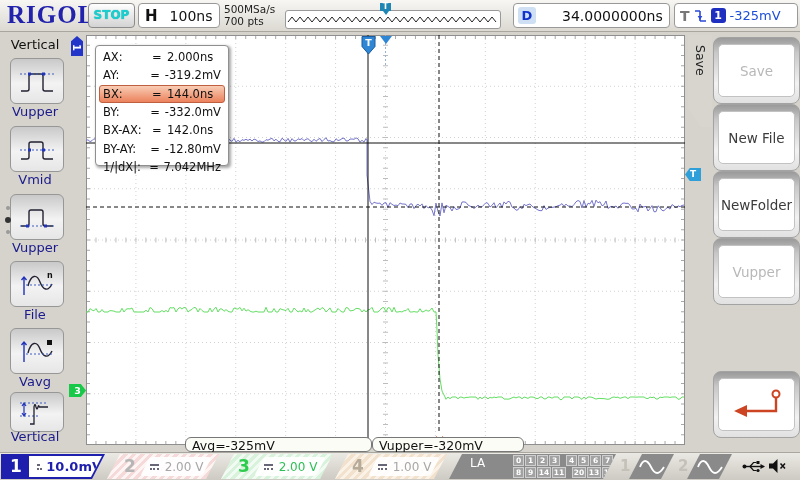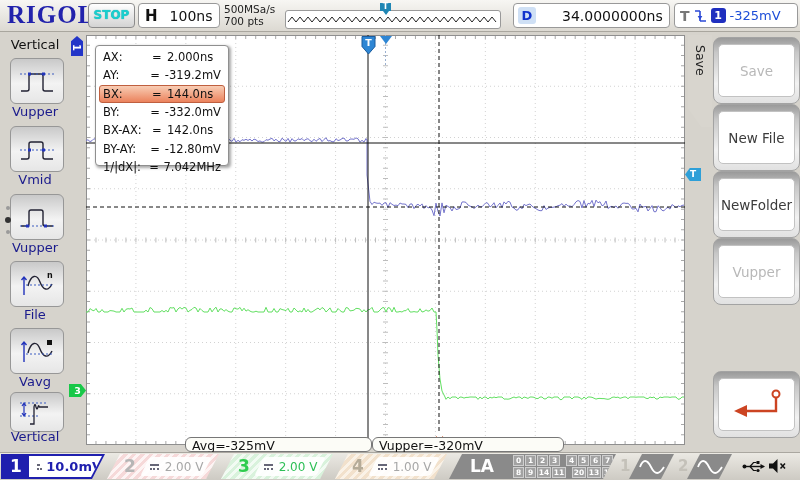--- a/index.html
+++ b/index.html
@@ -61,21 +61,21 @@
            clip-path:polygon(50% 0,100% 26%,100% 100%,0 100%,0 26%)}
   .ch1flag span{position:absolute;left:2px;top:6px;color:#fff;font-size:10px;font-weight:bold;
            transform:rotate(90deg)}
   .ch3gnd{position:absolute;left:69px;top:384px;width:17px;height:13px;background:#18c848;color:#fff;
           font-size:9.5px;font-weight:bold;text-align:center;line-height:13px;
           clip-path:polygon(0 0,70% 0,100% 50%,70% 100%,0 100%)}
   .bhandle{position:absolute;left:432px;top:429px}
   .mlabel{position:absolute;top:437px;height:15px;background:#fcfcf7;border:1px solid #777;border-radius:6px;
           font-size:12.5px;line-height:15px;padding-left:6px;box-sizing:border-box;color:#111}
   .m1{left:185px;width:187px}
-  .m2{left:372px;width:192px}
+  .m2{left:372px;width:152px}
   
   .rtab{position:absolute;left:688px;top:35px;width:24px;height:92px;background:#d8d5ce;
         clip-path:polygon(0 0,100% 0,100% 100%,55% 100%,0 80%)}
   .rtab span{position:absolute;left:5px;top:10px;writing-mode:vertical-rl;font-size:12.5px;color:#222}
   .rbtn{position:absolute;left:713px;width:85px;height:65px;border:1px solid #a3a3a3;border-radius:8px;
         background:linear-gradient(180deg,#9a9a9a,#c7c7c7 22%,#f2f2f2 70%,#e1e1e1)}
   .rbtn .inner{position:absolute;left:4px;right:4px;top:6px;bottom:6px;background:#fff;border:1px solid #c2c2c2;
         border-radius:5px;display:flex;align-items:center;justify-content:center;font-size:13.5px;color:#3c3c3c}
   .rbtn.disabled .inner{color:#b8b8b8}
   
@@ -93,21 +93,21 @@
   .ch4blk{left:335px;width:112px;background:repeating-linear-gradient(135deg,#f2e1cc 0 3px,#faf2e7 3px 6px)}
   .chnum2{position:absolute;left:17px;top:2px;font-weight:bold;font-size:17px}
   .valpanel{position:absolute;left:38px;top:3px;width:62px;height:19px;background:rgba(255,255,255,.9);
             border-radius:3px;transform:skewX(-27deg)}
   .valpanel .vinner{width:100%;height:100%;transform:skewX(27deg);display:flex;align-items:center;
             justify-content:center;gap:5px;font-size:12px}
   .coup{display:inline-block;width:11px;height:8px;position:relative}
   .coup::before{content:"";position:absolute;left:1px;right:1px;top:1px;border-top:2px solid #667}
   .coup::after{content:"";position:absolute;left:1px;right:1px;top:5px;border-top:2px dotted #667}
   .lablock{left:449px;width:167px;background:#8a8a8a;clip-path:polygon(13px 0,100% 0,calc(100% - 13px) 100%,0 100%)}
-  .latext{position:absolute;left:21px;top:2px;color:#fff;font-weight:bold;font-size:17px}
+  .latext{position:absolute;left:21px;top:2px;color:#fff;font-weight:normal;font-size:12px}
   .ladigits{position:absolute;left:64px;top:1px;line-height:0}
   .larow{height:11px;margin-bottom:1px;white-space:nowrap}
   .ladigit{display:inline-block;width:9px;height:9px;margin-right:1px;background:#a2a2a2;border:1px solid #cfcfcf;
            color:#fff;font-size:7.5px;font-weight:bold;text-align:center;line-height:9px;vertical-align:top}
   .ladigit.wide{width:12px}
   .ladigit.gap{margin-left:5px}
   .glabel{position:absolute;top:4px;color:#c4c1b9;font-weight:bold;font-size:15px}
   .gblock{position:absolute;top:1px;width:45px;height:25px;background:#8a8a8a;
           clip-path:polygon(13px 0,100% 0,calc(100% - 13px) 100%,0 100%);display:flex;align-items:center;justify-content:center}
 </style>

